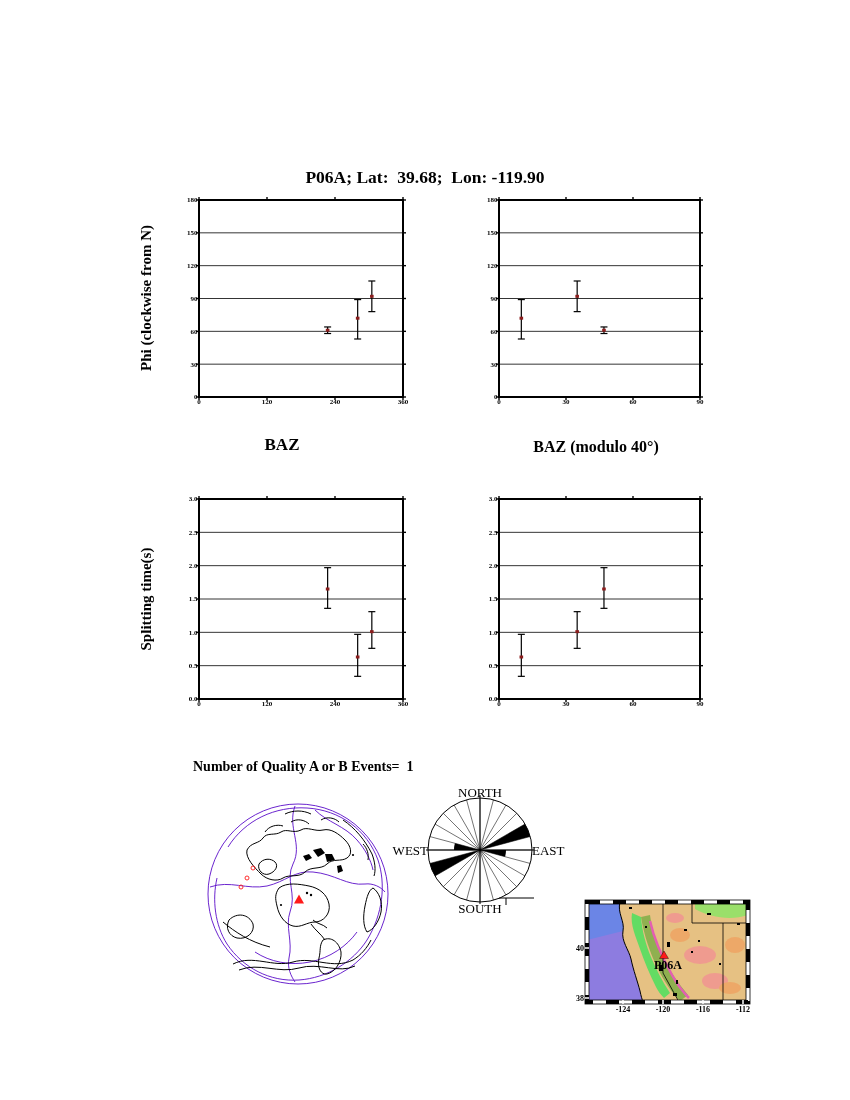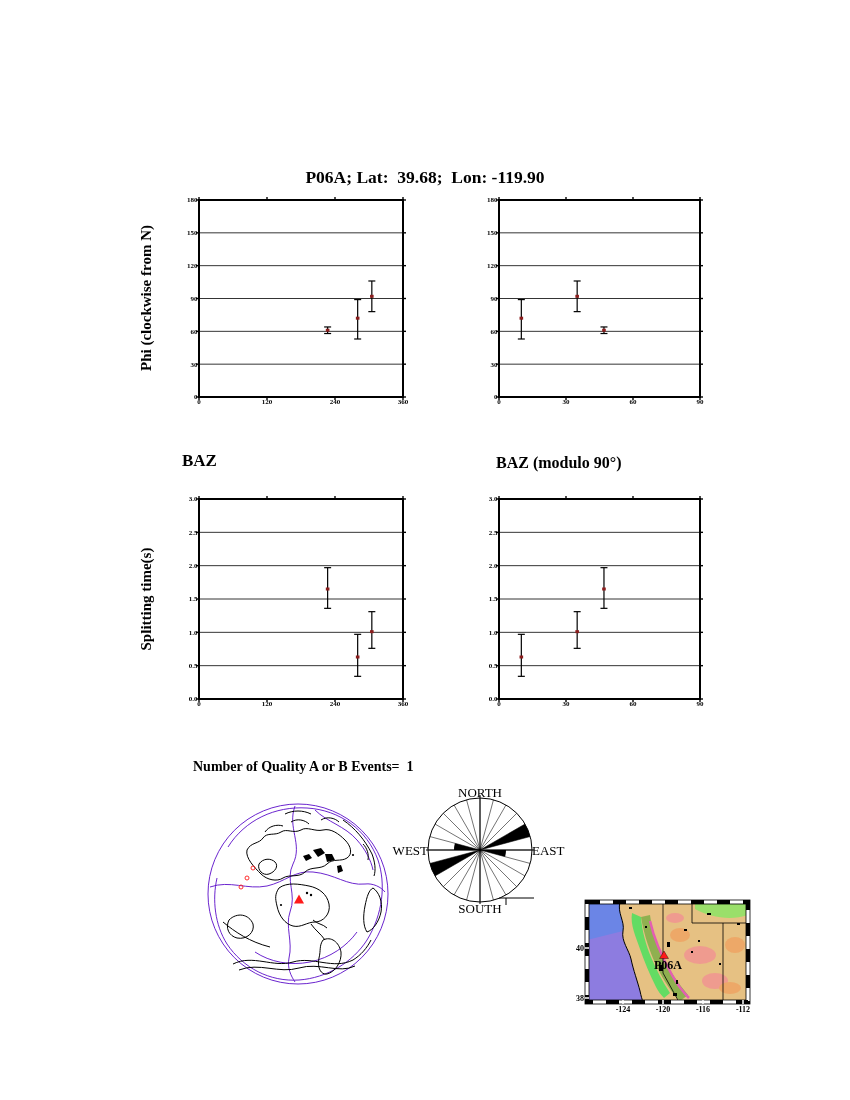--- a/index.html
+++ b/index.html
@@ -2,21 +2,21 @@
 <html><head>
 <meta charset="utf-8">
 <style>
   html,body{margin:0;padding:0;background:#fff;}
   .page{position:relative;width:768px;height:1100px;background:#ffffff;overflow:hidden;
         font-family:"Liberation Serif",serif;color:#000;}
   .abs{position:absolute;}
   .title{width:850px;left:0;top:167px;text-align:center;font-size:17.5px;font-weight:bold;white-space:pre;}
   .ylab{width:240px;height:20px;text-align:center;font-size:15px;font-weight:bold;
         transform:rotate(-90deg);transform-origin:center center;white-space:pre;}
-  .bazlab{width:200px;text-align:left;font-weight:bold;margin-top:16px;}
+  .bazlab{width:200px;text-align:center;font-weight:bold;}
   .meantxt{font-size:14px;font-weight:bold;white-space:pre;}
   svg{position:absolute;overflow:visible;}
   svg text{font-family:"Liberation Serif",serif;fill:#000;}
 </style>
 </head>
 <body>
 
 <div class="page">
 
   <div class="abs title">P06A; Lat:  39.68;  Lon: -119.90</div>
@@ -231,21 +231,21 @@
       <line x1="94.66666666666667" y1="155.33333333333331" x2="101.66666666666667" y2="155.33333333333331" stroke="#000" stroke-width="1.2"></line>
       <line x1="94.66666666666667" y1="118.66666666666666" x2="101.66666666666667" y2="118.66666666666666" stroke="#000" stroke-width="1.2"></line>
       <rect x="96.36666666666667" y="137.16666666666669" width="3.6" height="3" fill="#8b1d1d"></rect>
       <line x1="124.96666666666667" y1="115.33333333333333" x2="124.96666666666667" y2="74.66666666666669" stroke="#000" stroke-width="1.2"></line>
       <line x1="121.46666666666667" y1="115.33333333333333" x2="128.46666666666667" y2="115.33333333333333" stroke="#000" stroke-width="1.2"></line>
       <line x1="121.46666666666667" y1="74.66666666666669" x2="128.46666666666667" y2="74.66666666666669" stroke="#000" stroke-width="1.2"></line>
       <rect x="123.16666666666667" y="94.50000000000001" width="3.6" height="3" fill="#8b1d1d"></rect>
     </svg>
 
   <div class="abs bazlab" style="left:182px;top:435px;font-size:17px;">BAZ</div>
-  <div class="abs bazlab" style="left:496px;top:438px;font-size:16px;">BAZ (modulo 90°)</div>
+  <div class="abs bazlab" style="left:496px;top:438px;font-size:16px;">BAZ (modulo 40°)</div>
 
   <div class="abs meantxt" style="left:193px;top:759px;">Number of Quality A or B Events=  1</div>
 
   <svg style="left:195px;top:792px;" width="210" height="210" viewBox="0 0 210 210">
     <g fill="none" stroke-width="0.9">
       <circle cx="103" cy="102" r="90" stroke="#5a0cc8"></circle>
       <path d="M33,55 C50,28 80,14 112,16 C145,18 172,38 183,68 C191,92 188,122 172,148 C158,170 132,186 104,188 C75,190 48,176 32,152 C20,133 17,108 22,86" stroke="#5a0cc8"></path>
       <path d="M100,14 C92,36 108,52 98,72 C90,88 102,102 95,120 C90,134 98,150 94,166 C92,176 96,184 100,190" stroke="#5a0cc8"></path>
       <path d="M15,95 C35,88 52,98 72,94 C90,90 100,78 118,80 C140,82 152,94 170,92 C178,91 186,95 190,100" stroke="#5a0cc8"></path>
       <path d="M120,18 C132,30 150,34 162,48 C170,57 176,68 178,78" stroke="#5a0cc8"></path>

